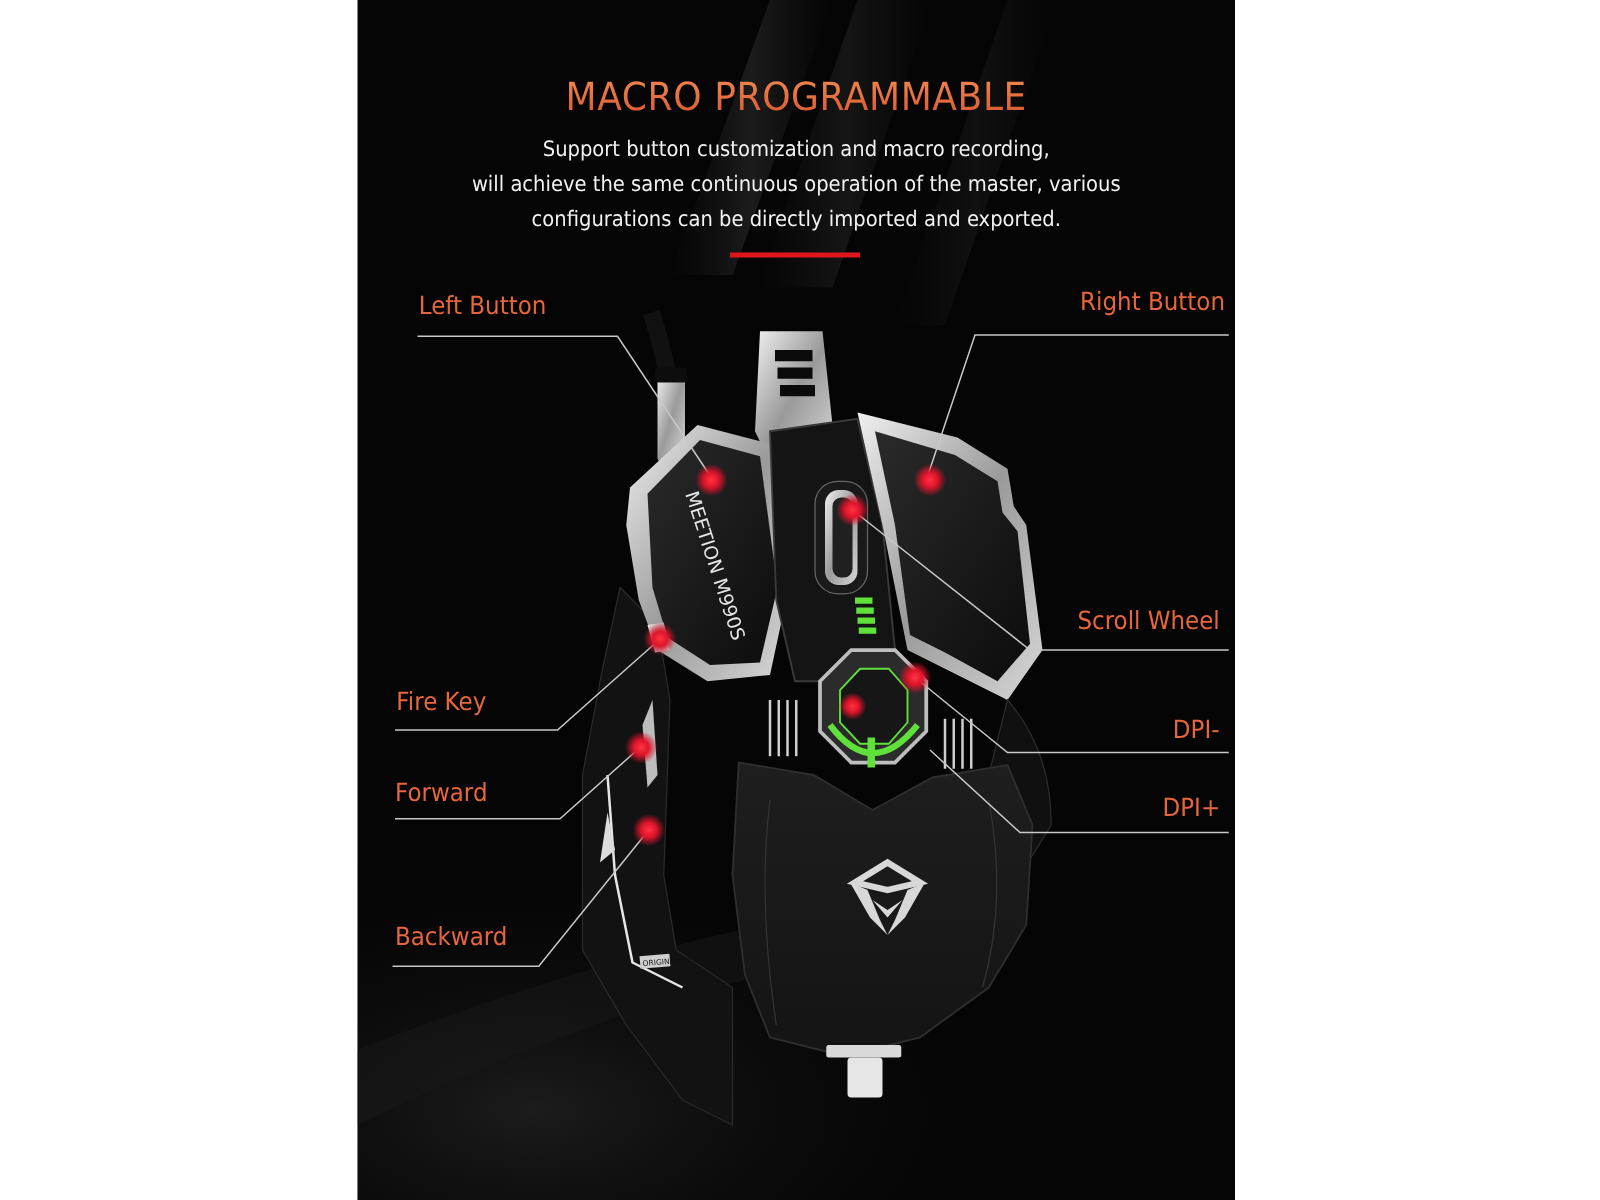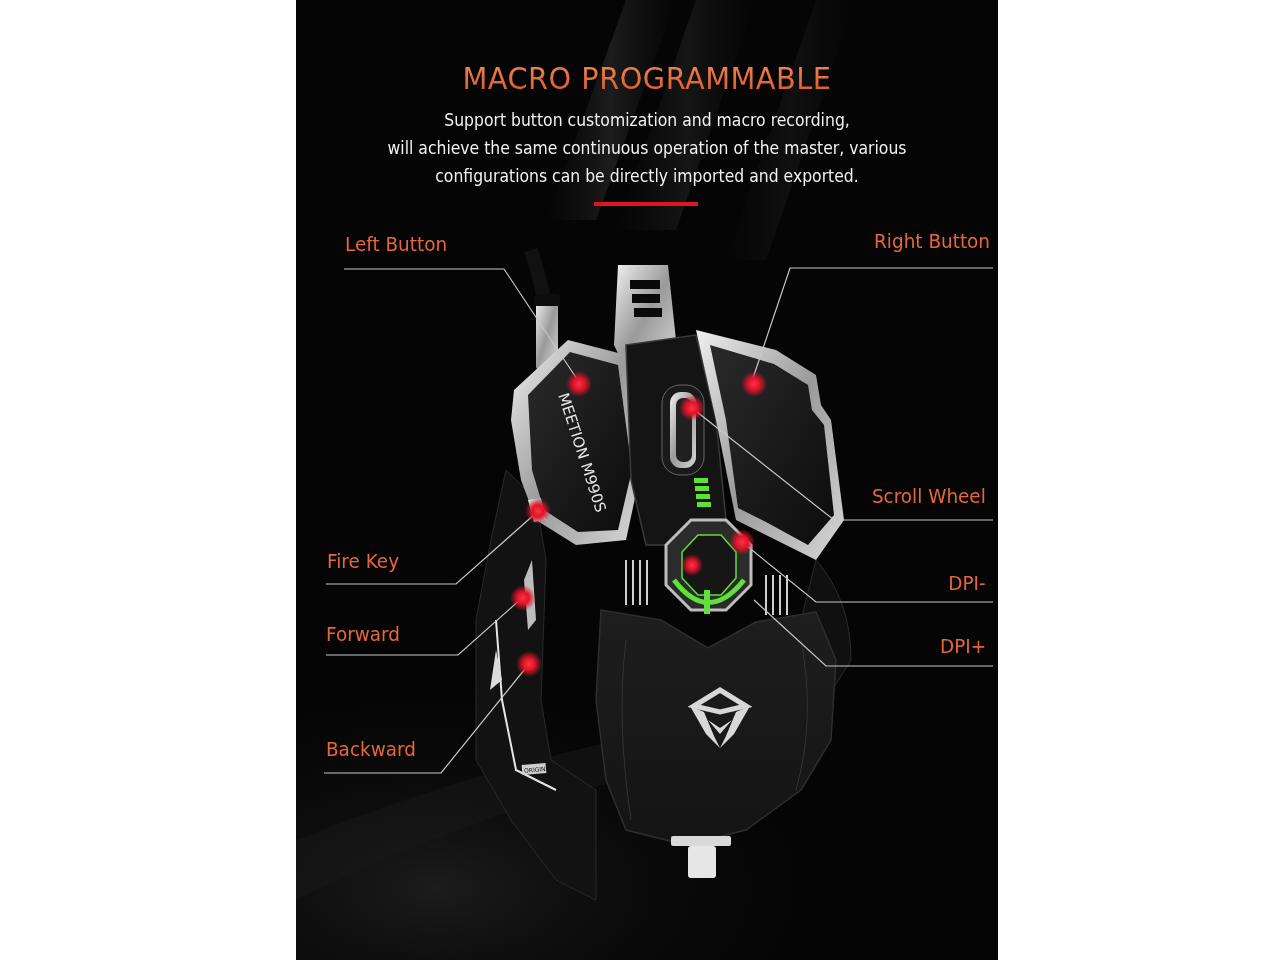--- a/index.html
+++ b/index.html
@@ -1,18 +1,18 @@
 <!DOCTYPE html>
 <html><head>
 <meta charset="utf-8">
 <style>
   html, body { margin: 0; padding: 0; width: 1280px; height: 960px; background: #ffffff; overflow: hidden; }
   * { box-sizing: border-box; }
   .panel {
-    position: absolute; left: 296px; top: 0; width: 702px; height: 960px;
+    position: absolute; left: 286px; top: 0; width: 702px; height: 960px;
     background: #050505; overflow: hidden;
     font-family: "DejaVu Sans", "Liberation Sans", sans-serif;
   }
   .bg-svg { position: absolute; left: 0; top: 0; width: 702px; height: 960px; }
   .title {
     position: absolute; left: 0; width: 702px; top: 60px; text-align: center;
     font-size: 31px; font-weight: normal; letter-spacing: 0.5px;
     background: linear-gradient(#f28a52, #d9542b);
     -webkit-background-clip: text; background-clip: text; color: transparent;
     font-family: "DejaVu Sans", sans-serif;

